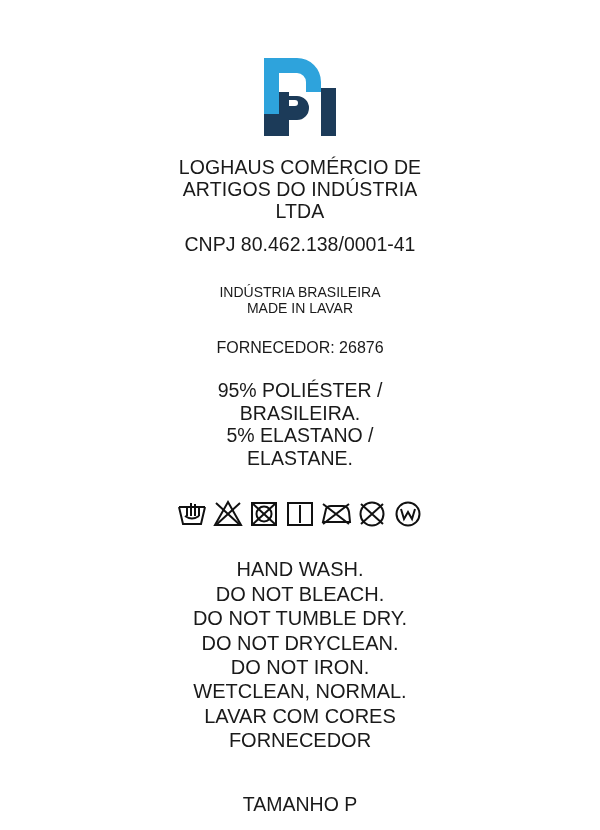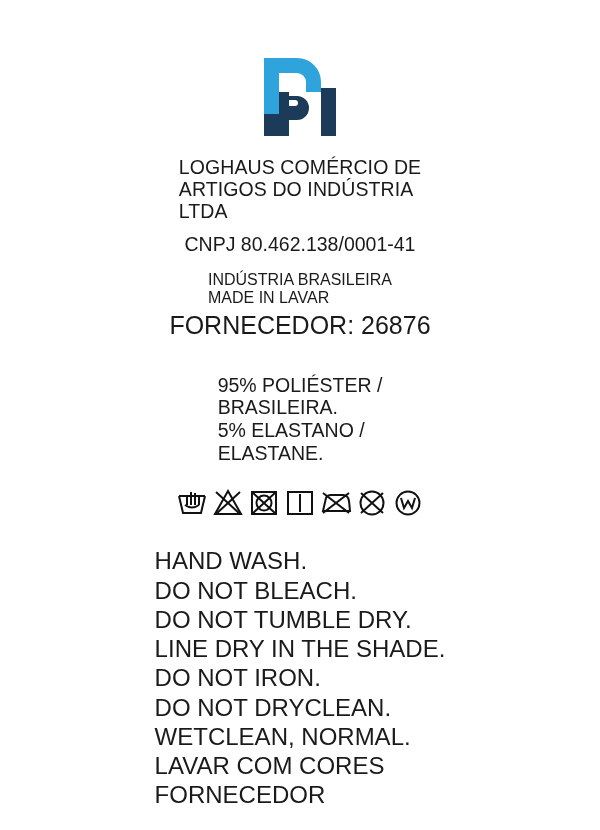--- a/index.html
+++ b/index.html
@@ -25,57 +25,58 @@
   }
   .logo {
     width: 80px;
     height: 78px;
     position: relative;
     margin-bottom: 18px;
   }
   .logo svg { display: block; }
 
   .block {
+    text-align: center;
     line-height: 1.14;
   }
   .company {
     font-size: 19.5px;
     letter-spacing: 0.1px;
     margin-top: 2px;
   }
   .company div { white-space: nowrap; }
   .cnpj {
     font-size: 19.5px;
     margin-top: 10px;
   }
   .origin {
-    font-size: 16px;
-    margin-top: 16px;
+    font-size: 14px;
+    margin-top: 30px;
   }
   .supplier {
-    font-size: 25px;
-    margin-top: 4px;
+    font-size: 16px;
+    margin-top: 22px;
   }
   .composition {
     font-size: 19.5px;
-    margin-top: 34px;
+    margin-top: 22px;
     line-height: 1.16;
   }
   .symbols {
     margin-top: 22px;
     display: flex;
     align-items: center;
     justify-content: center;
     gap: 2px;
     height: 46px;
   }
   .symbols svg { display: block; }
   .care {
-    font-size: 24px;
-    margin-top: 26px;
+    font-size: 20px;
+    margin-top: 20px;
     line-height: 1.22;
   }
   .size {
     font-size: 19.5px;
     margin-top: 40px;
     line-height: 1.22;
   }
 </style>
 </head>
 <body>
@@ -173,23 +174,22 @@
         <path d="M10 12 L13 22 L17 15 L21 22 L24 12" fill="none" stroke="#111" stroke-width="2" stroke-linejoin="miter" stroke-linecap="butt"></path>
       </svg>
     </span>
 
   </div>
 
   <div class="block care">
     <div>HAND WASH.</div>
     <div>DO NOT BLEACH.</div>
     <div>DO NOT TUMBLE DRY.</div>
-    <div>LINE DRY IN THE SHADE.</div>
+    <div>DO NOT DRYCLEAN.</div>
     <div>DO NOT IRON.</div>
-    <div>DO NOT DRYCLEAN.</div>
     <div>WETCLEAN, NORMAL.</div>
     <div>LAVAR COM CORES</div>
     <div>FORNECEDOR</div>
   </div>
 
   <div class="block size">
     <div>TAMANHO P</div>
 
   </div>
 

